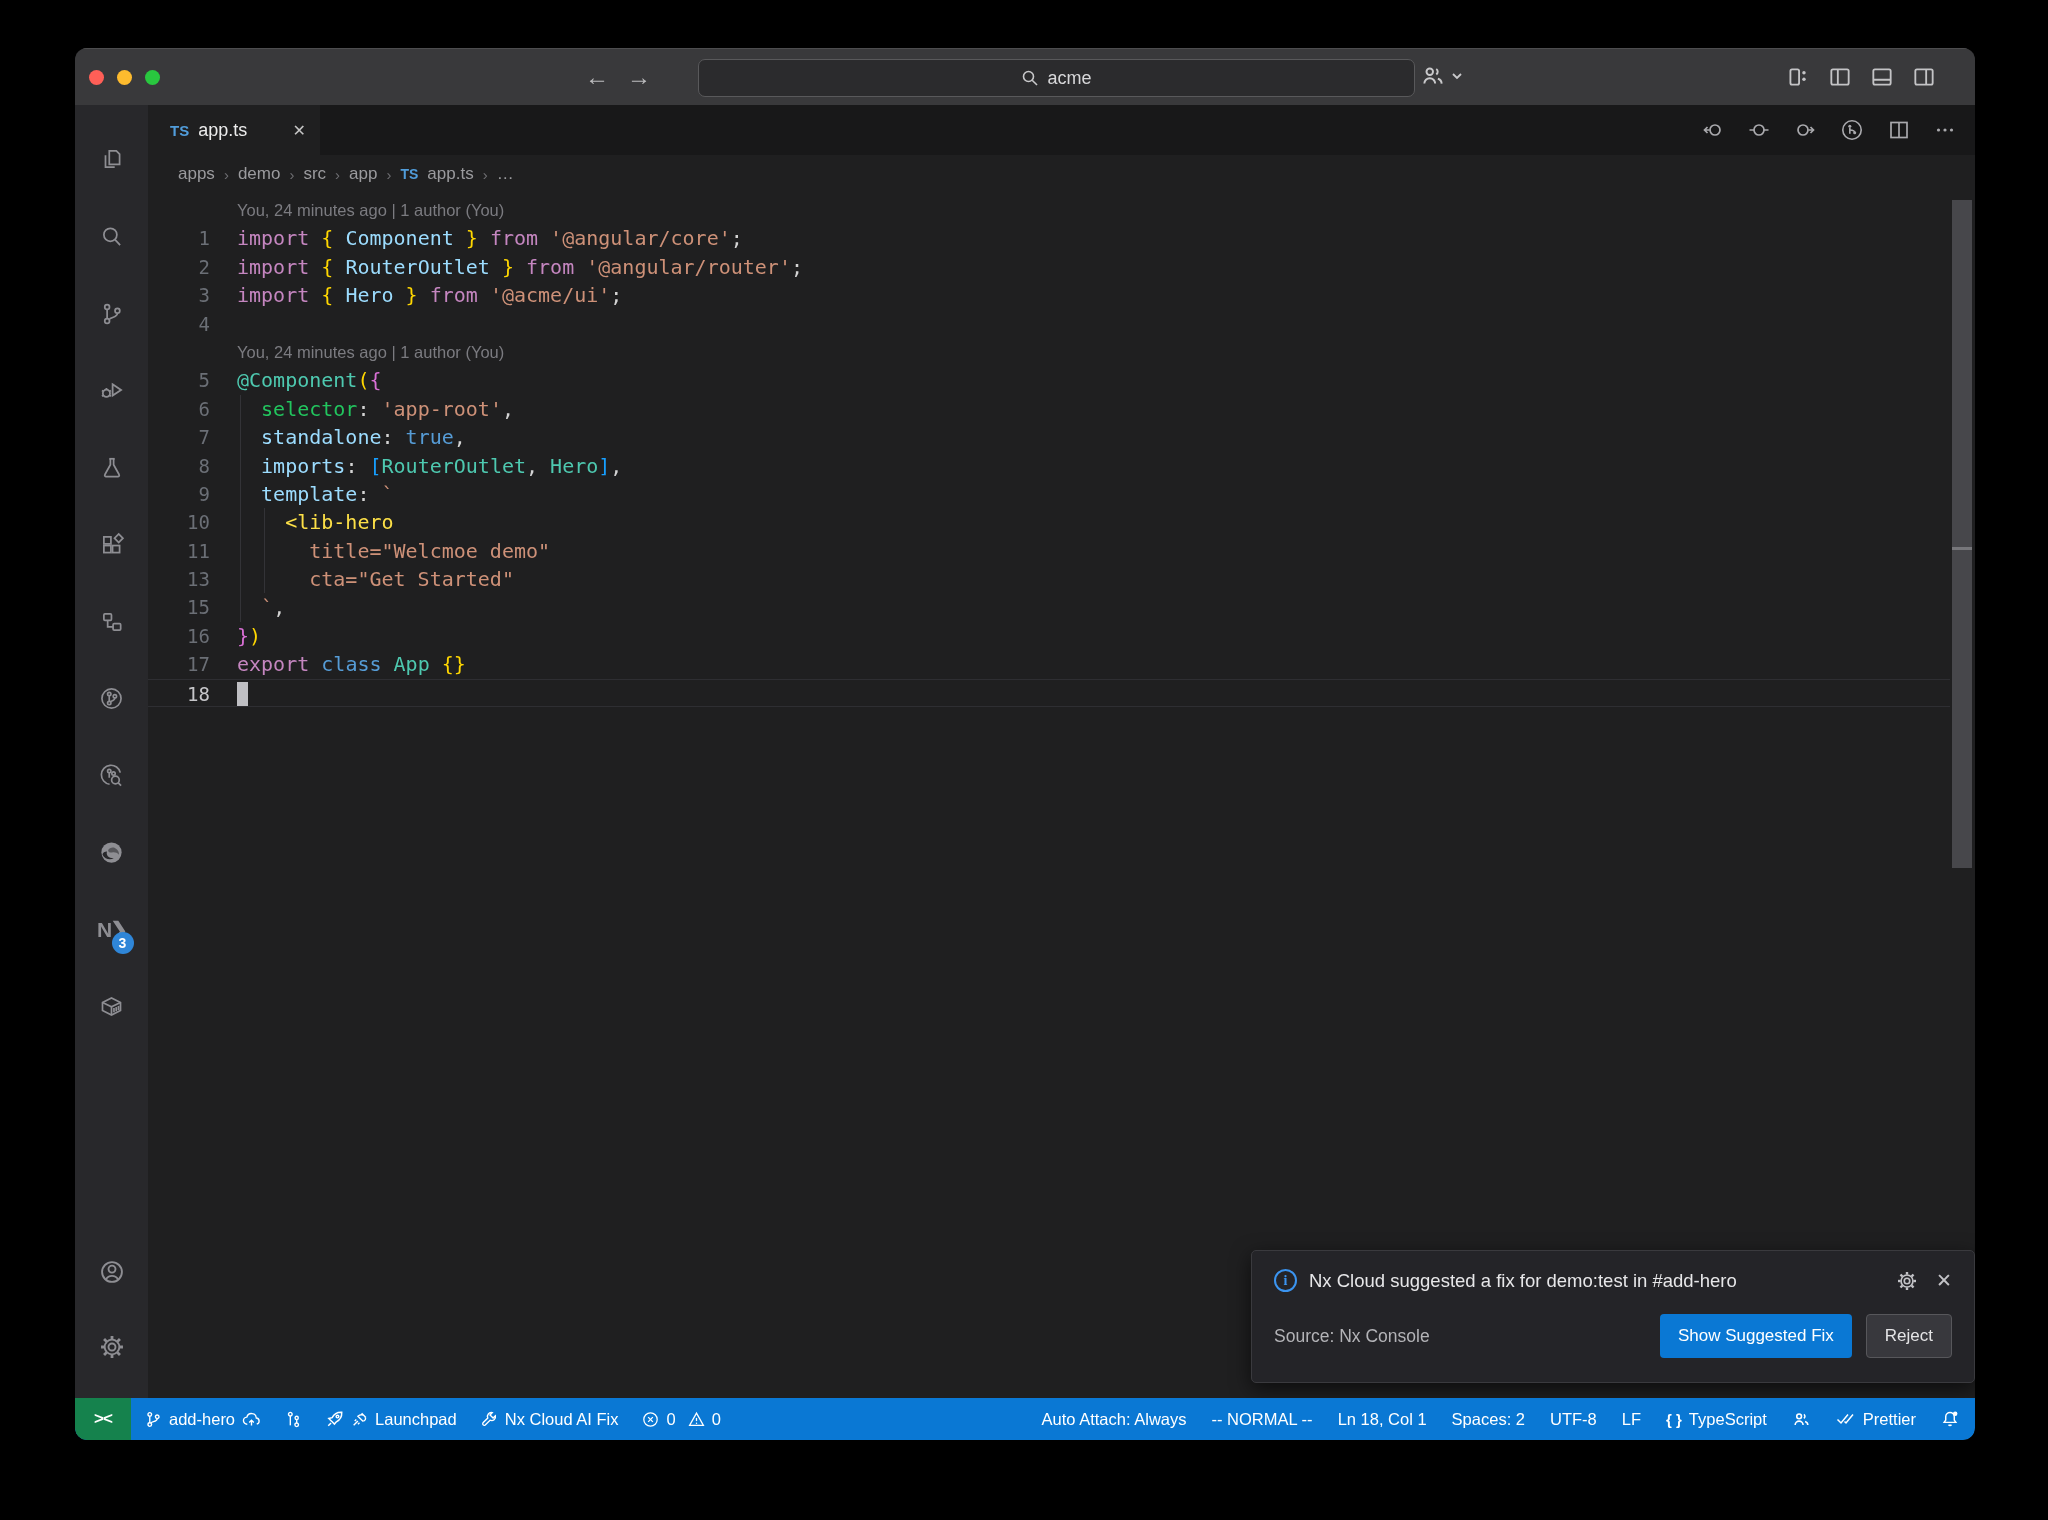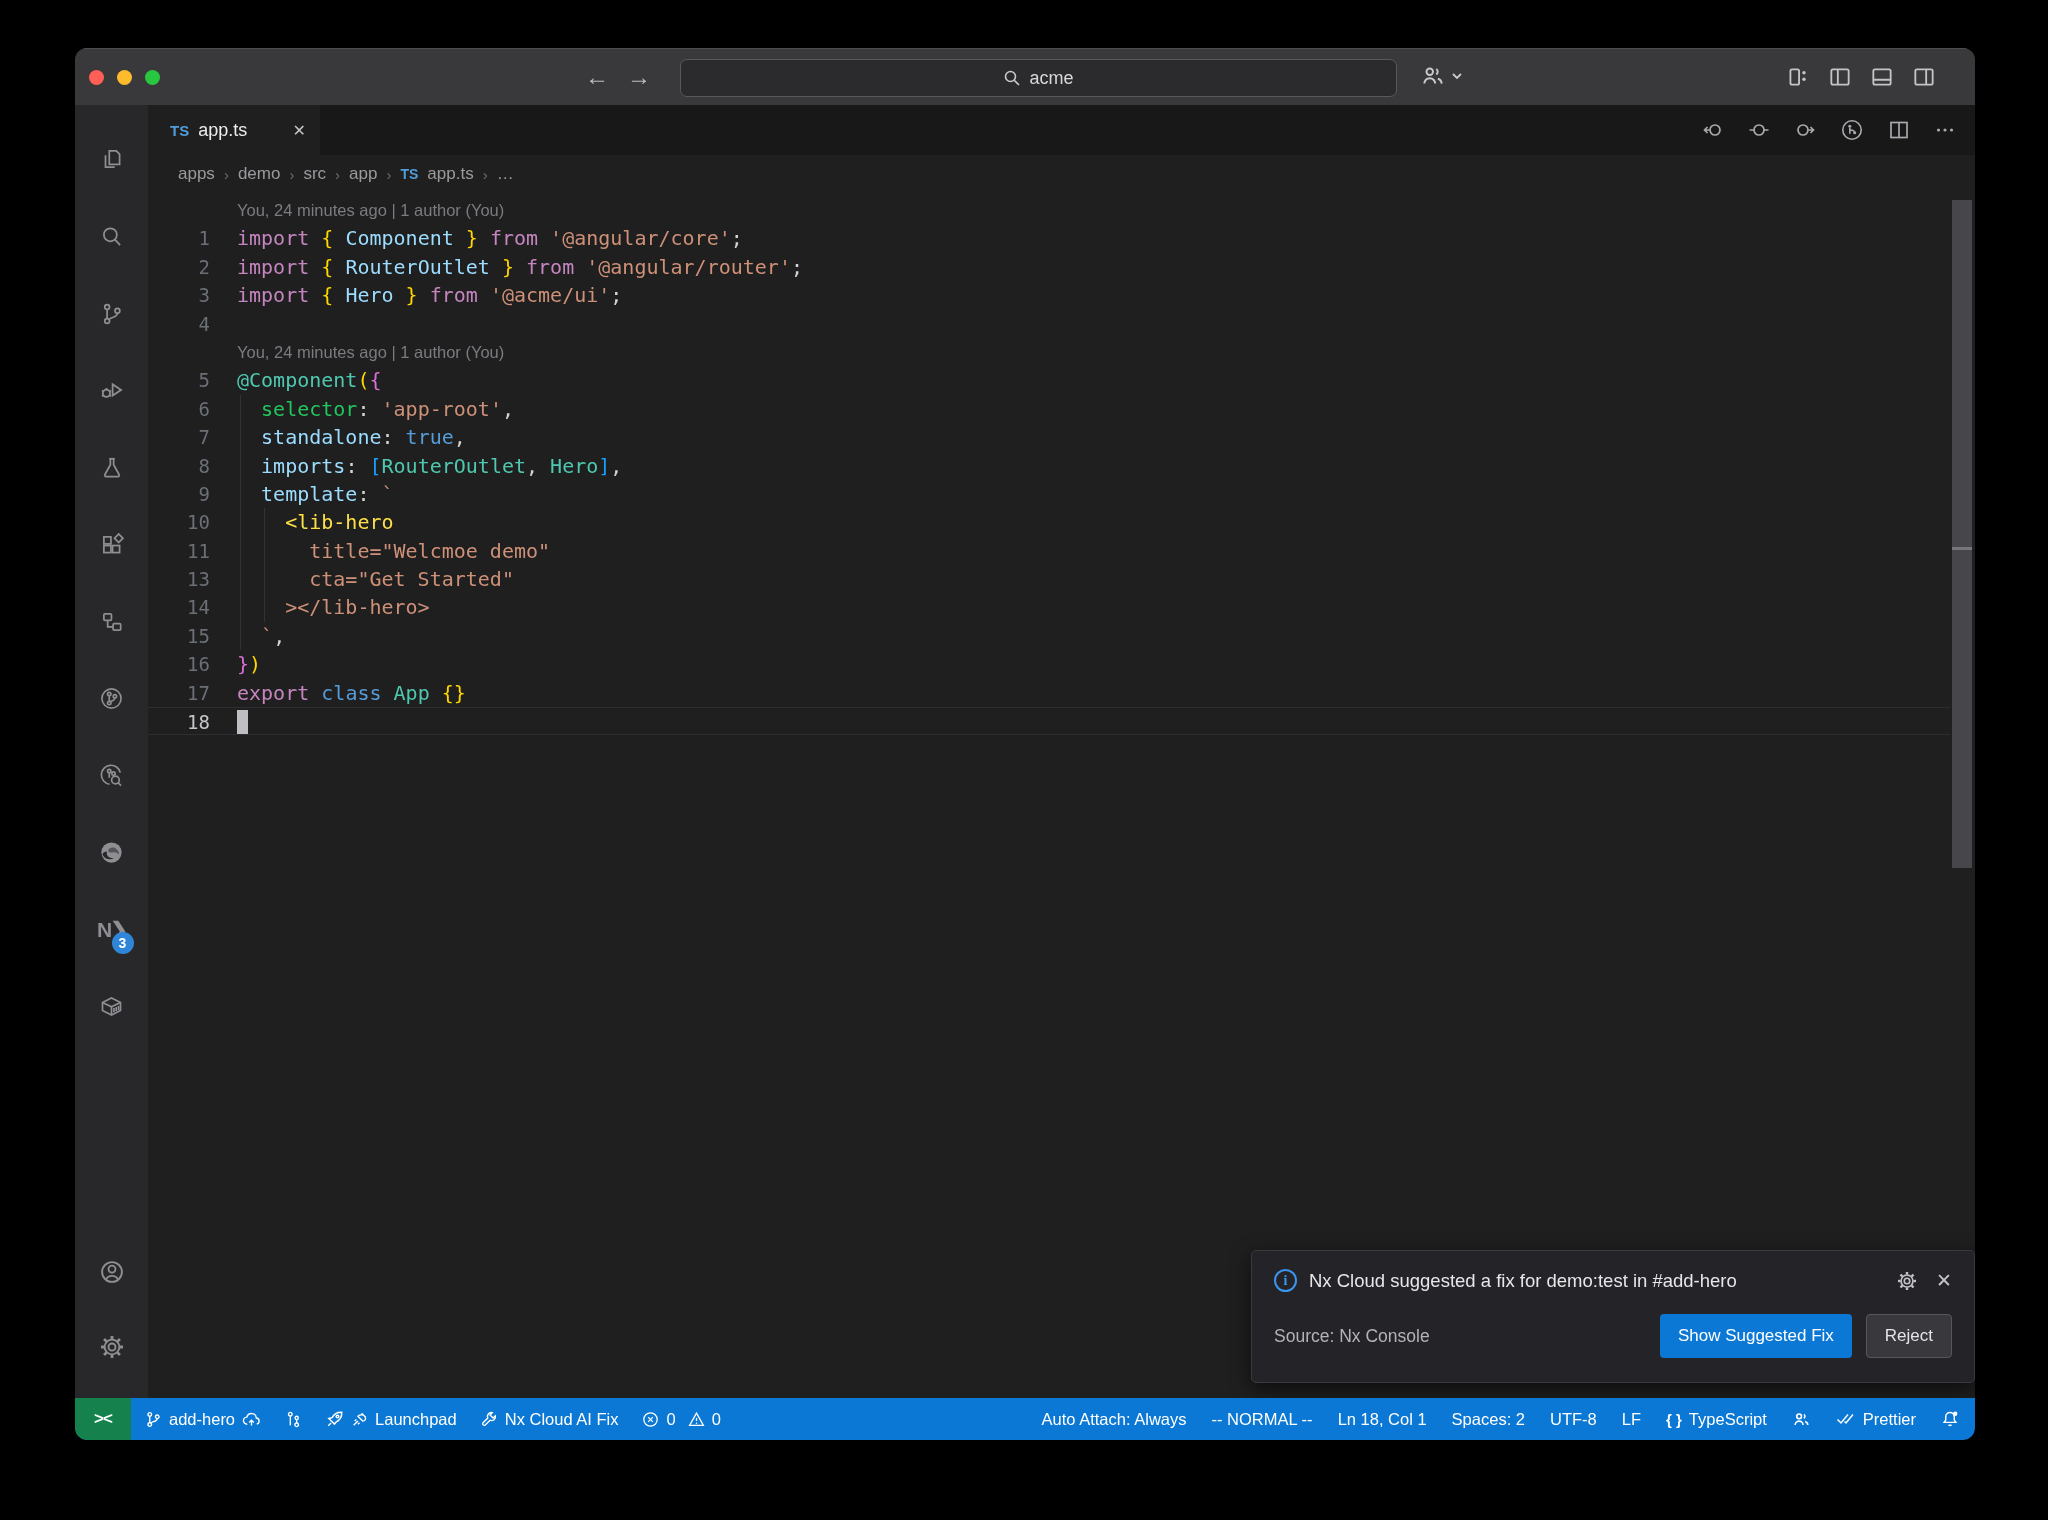--- a/index.html
+++ b/index.html
@@ -12,21 +12,21 @@
             box-shadow:0 22px 70px rgba(0,0,0,.8); }
 
   
   .titlebar { position:absolute; left:0; top:0; width:100%; height:57px;
               background:#39393b; border-top:1px solid #4d4d4f; }
   .traffic { position:absolute; left:14px; top:21px; display:flex; gap:13px; }
   .traffic i { width:15px; height:15px; border-radius:50%; display:block; }
   .t-red{background:#ff5f57;} .t-yellow{background:#febb2e;} .t-green{background:#29c73f;}
   .nav-arrow { position:absolute; top:0; height:57px; line-height:55px; font-size:24px;
                color:#bdbdbf; width:34px; text-align:center; cursor:default; }
-  .searchbox { position:absolute; left:605px; top:10px; width:717px; height:38px;
+  .searchbox { position:absolute; left:623px; top:10px; width:717px; height:38px;
                background:#2b2b2d; border:1px solid #59595b; border-radius:7px;
                display:flex; align-items:center; justify-content:center; gap:8px;
                color:#d8d8da; font-size:18px; }
   .accounts { position:absolute; left:1345px; top:14px; display:flex; align-items:center;
               gap:4px; color:#c9c9cb; }
   .winicons { position:absolute; right:38px; top:15px; display:flex; gap:16px; color:#c4c4c6; }
   .winicons svg { display:block; }
 
   
   .activitybar { position:absolute; left:0; top:57px; width:73px; bottom:42px;
@@ -349,21 +349,20 @@
         <div class="crow"><span class="ln">4</span></div>
         <div class="crow ann">You, 24 minutes ago | 1 author (You)</div>
         <div class="crow"><span class="ln">5</span><span style="color: rgb(78, 201, 176);">@Component</span><span style="color: rgb(255, 215, 0);">(</span><span style="color: rgb(218, 112, 214);">{</span></div>
         <div class="crow"><span class="ln">6</span><i class="guide" style="left: 92px;"></i><span style="color: #22c55e;">  selector</span><span style="color: rgb(212, 212, 212);">:</span><span style="color: rgb(206, 145, 120);"> 'app-root'</span><span style="color: rgb(212, 212, 212);">,</span></div>
         <div class="crow"><span class="ln">7</span><i class="guide" style="left: 92px;"></i><span style="color: rgb(156, 220, 254);">  standalone</span><span style="color: rgb(212, 212, 212);">:</span><span style="color: rgb(212, 212, 212);"> </span><span style="color: rgb(86, 156, 214);">true</span><span style="color: rgb(212, 212, 212);">,</span></div>
         <div class="crow"><span class="ln">8</span><i class="guide" style="left: 92px;"></i><span style="color: rgb(156, 220, 254);">  imports</span><span style="color: rgb(212, 212, 212);">:</span><span style="color: rgb(212, 212, 212);"> </span><span style="color: rgb(23, 159, 255);">[</span><span style="color: rgb(78, 201, 176);">RouterOutlet</span><span style="color: rgb(212, 212, 212);">, </span><span style="color: rgb(78, 201, 176);">Hero</span><span style="color: rgb(23, 159, 255);">]</span><span style="color: rgb(212, 212, 212);">,</span></div>
         <div class="crow"><span class="ln">9</span><i class="guide" style="left: 92px;"></i><span style="color: rgb(156, 220, 254);">  template</span><span style="color: rgb(212, 212, 212);">:</span><span style="color: rgb(206, 145, 120);"> `</span></div>
         <div class="crow"><span class="ln">10</span><i class="guide" style="left: 92px;"></i><i class="guide" style="left: 116px;"></i><span style="color: #fde047;">    &lt;lib-hero</span></div>
         <div class="crow"><span class="ln">11</span><i class="guide" style="left: 92px;"></i><i class="guide" style="left: 116px;"></i><span style="color: rgb(206, 145, 120);">      title="Welcmoe demo"</span></div>
         <div class="crow"><span class="ln">13</span><i class="guide" style="left: 92px;"></i><i class="guide" style="left: 116px;"></i><span style="color: rgb(206, 145, 120);">      cta="Get Started"</span></div>
-        <div class="crow"><span class="ln">14</span><i class="guide" style="left: 92px;"></i><i class="guide" style="left: 116px;"></i><span style="color: rgb(206, 145, 120);">    &gt;&lt;/lib-hero&gt;</span></div>
         <div class="crow"><span class="ln">15</span><i class="guide" style="left: 92px;"></i><span style="color: rgb(206, 145, 120);">  `</span><span style="color: rgb(212, 212, 212);">,</span></div>
         <div class="crow"><span class="ln">16</span><span style="color: rgb(218, 112, 214);">}</span><span style="color: rgb(255, 215, 0);">)</span></div>
         <div class="crow"><span class="ln">17</span><span style="color: rgb(197, 134, 192);">export</span><span style="color: rgb(212, 212, 212);"> </span><span style="color: rgb(86, 156, 214);">class</span><span style="color: rgb(212, 212, 212);"> </span><span style="color: rgb(78, 201, 176);">App</span><span style="color: rgb(212, 212, 212);"> </span><span style="color: rgb(255, 215, 0);">{}</span></div>
         <div class="crow current"><span class="ln">18</span><span class="cursor"></span></div>
       </div>
 
     <div class="scrollbar">
       <div class="sb-thumb"></div>
       <div class="sb-marker"></div>
     </div>

